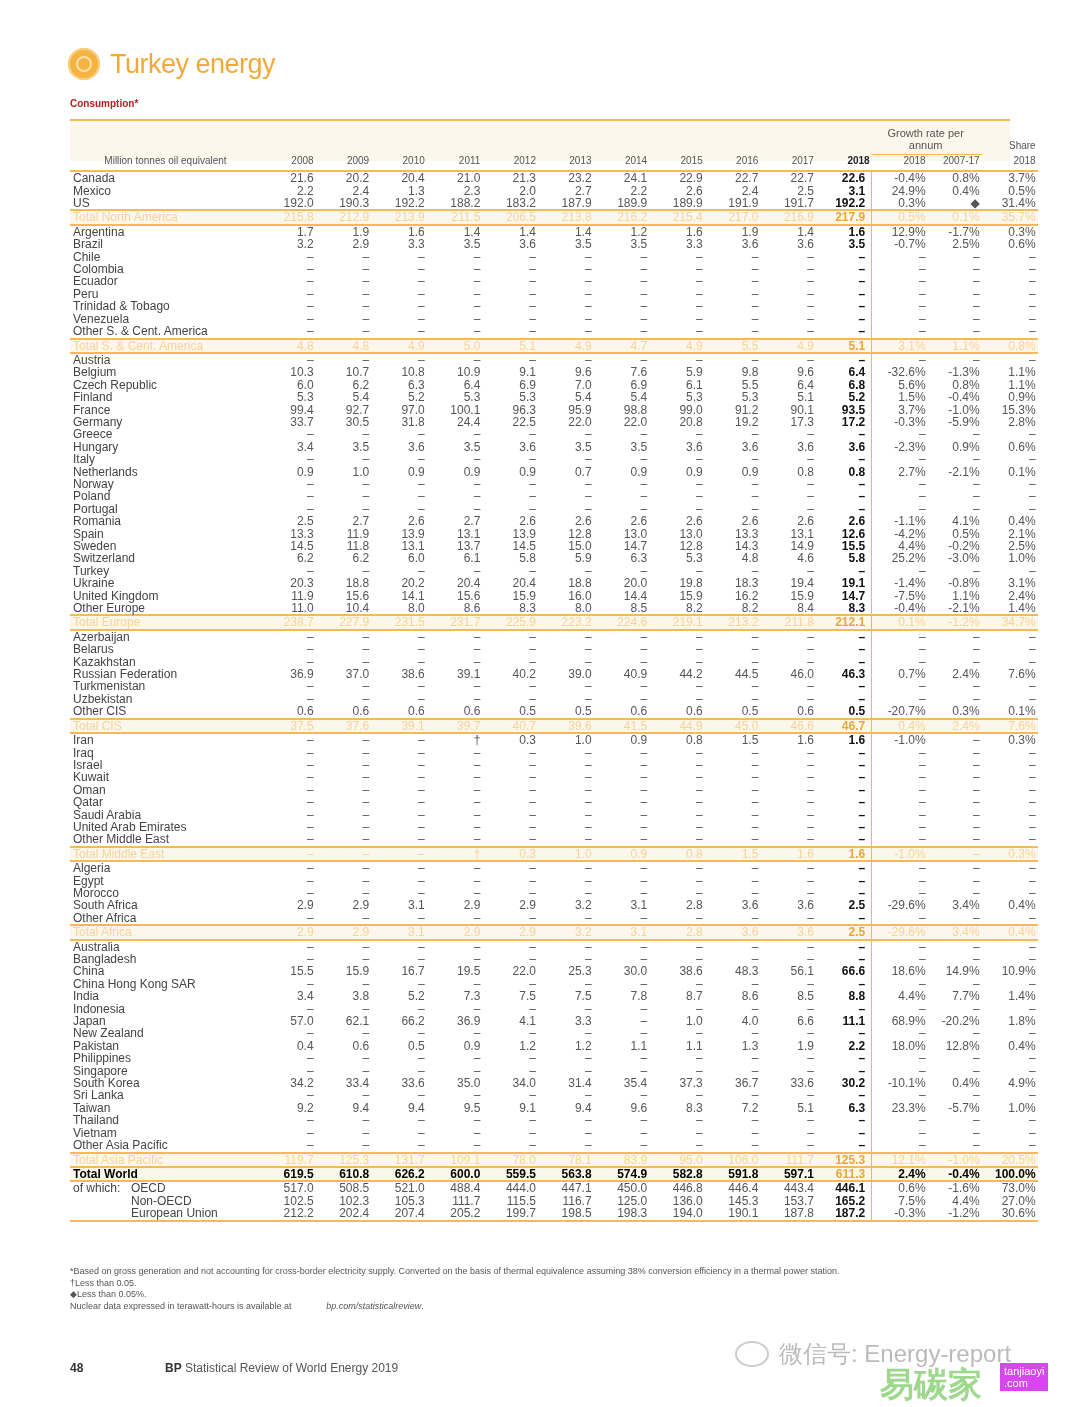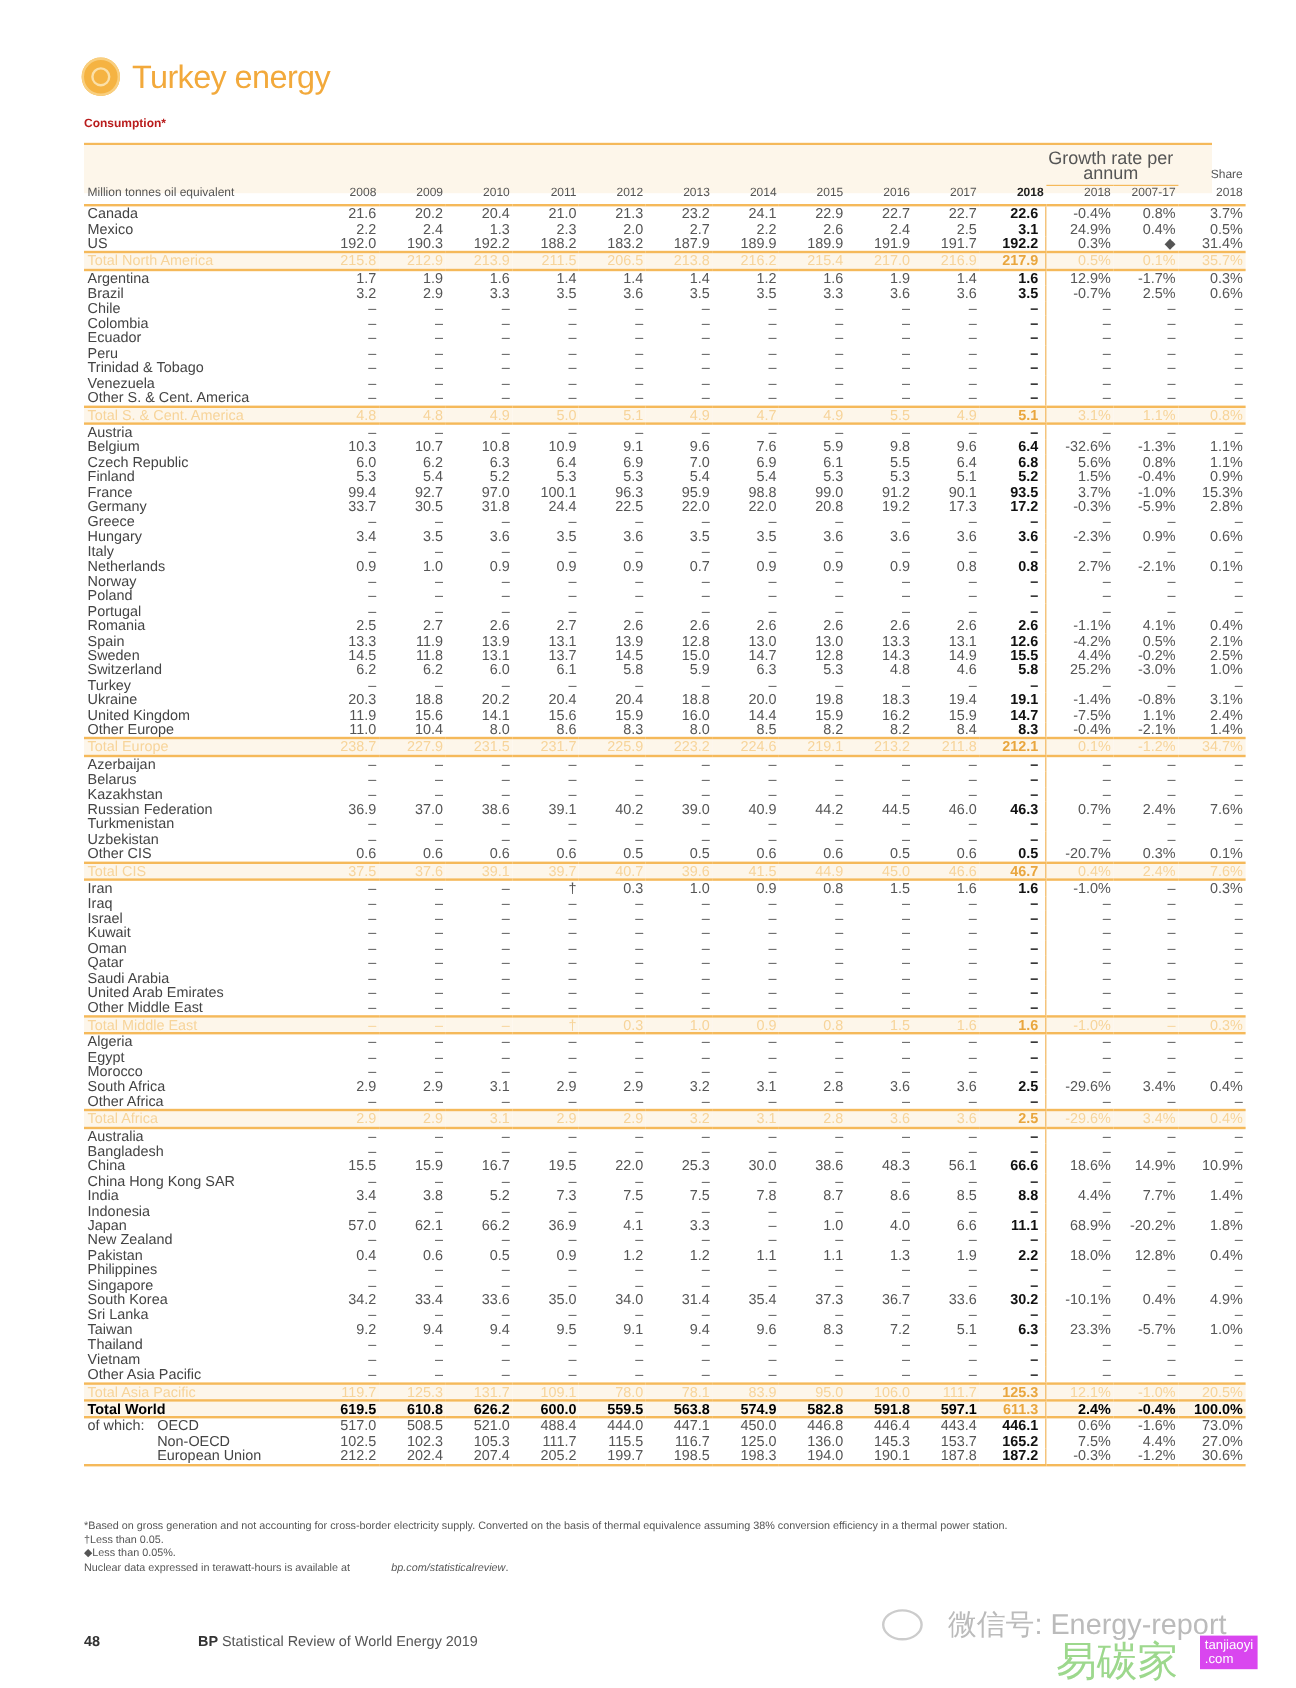--- a/index.html
+++ b/index.html
@@ -11,40 +11,40 @@
   .subtitle { position:absolute; left:70px; top:98px; font-size:10px; font-weight:bold; color:#b91c1c; }
   .topline { position:absolute; left:70px; top:119px; width:940px; height:2px; background:#f5b95a; }
   .band { position:absolute; left:70px; top:121px; width:940px; height:40px; background:#fdf6ea; }
   table { position:absolute; left:70px; top:127px; width:940px; border-collapse:collapse; font-size:12px; line-height:12.4px; table-layout:fixed; }
   col.c-name { width:190px; }
   col.c-y { width:55.6px; }
   col.c-g { width:56px; }
   col.c-g2 { width:54px; }
   col.c-s { width:56px; }
   th { font-weight:normal; font-size:10px; color:#555; text-align:right; padding:0 2px 2px 0; vertical-align:bottom; }
-  th.first { text-align:left; padding-left:3px; }
+  th.first { text-align:center; padding-left:3px; }
   th.bold { font-weight:bold; color:#222; }
-  th.growth-head { text-align:center; border-bottom:1px solid #f5b95a; font-size:15px; padding-bottom:2px; }
+  th.growth-head { text-align:center; border-bottom:1px solid #f5b95a; font-size:11px; padding-bottom:2px; }
   tr.headrow th { border-bottom:2px solid #f5b95a; padding-bottom:3px; }
   td { text-align:right; padding:0 2px 0 0; white-space:nowrap; color:#555; }
   td.name { text-align:left; padding-left:3px; color:#444; }
   td.y18 { font-weight:bold; color:#111; border-right:1.5px solid #f2b65c; padding-right:6px; }
   tr.total td { color:#f7d49a; background:#fdf6ea; border-top:2px solid #f5b95a; border-bottom:2px solid #f5b95a; height:12px; }
   tr.total td.y18 { color:#e9a63e; }
   tr.world td { color:#000000; font-weight:bold; background:#fdf6ea; border-bottom:2px solid #f5b95a; }
   tr.world td.y18 { color:#e9a63e; }
   tr.lastsub td { border-bottom:2px solid #f5b95a; }
   .notes { position:absolute; left:70px; top:1266px; font-size:9px; line-height:11.5px; color:#555; width:940px; }
   .notes .i { font-style:italic;margin-left:32px; }
   .footer-num { position:absolute; left:70px; top:1361px; font-size:12px; font-weight:bold; color:#333; }
   .footer-pub { position:absolute; left:165px; top:1361px; font-size:12px; color:#555; }
   .footer-pub b { color:#333; }
-  .watermark { position:absolute; left:735px; top:1338px; font-size:24px; color:#bbb; display:flex; align-items:center;gap:11px; }
+  .watermark { position:absolute; left:735px; top:1338px; font-size:24px; color:#bbb; display:flex; align-items:center; }
   .wm-bubble { width:30px; height:22px; border:2px solid #ccc; border-radius:50%; margin-right:10px; }
-  .wm-brand { position:absolute; left:880px; top:1362px; font-size:34px; font-weight:normal; color:#9dd88d; }
+  .wm-brand { position:absolute; left:880px; top:1362px; font-size:34px; font-weight:bold; color:#9dd88d; }
   .wm-domain { position:absolute; left:1000px; top:1363px; font-size:11px; color:#fff; background:#d946ef; padding:2px 4px; line-height:12px; text-align:left; }
 </style>
 </head>
 <body>
 
 <div class="header">
   <div class="logo"></div>
   <div class="title">Turkey energy</div>
 </div>
 <div class="subtitle">Consumption*</div>

